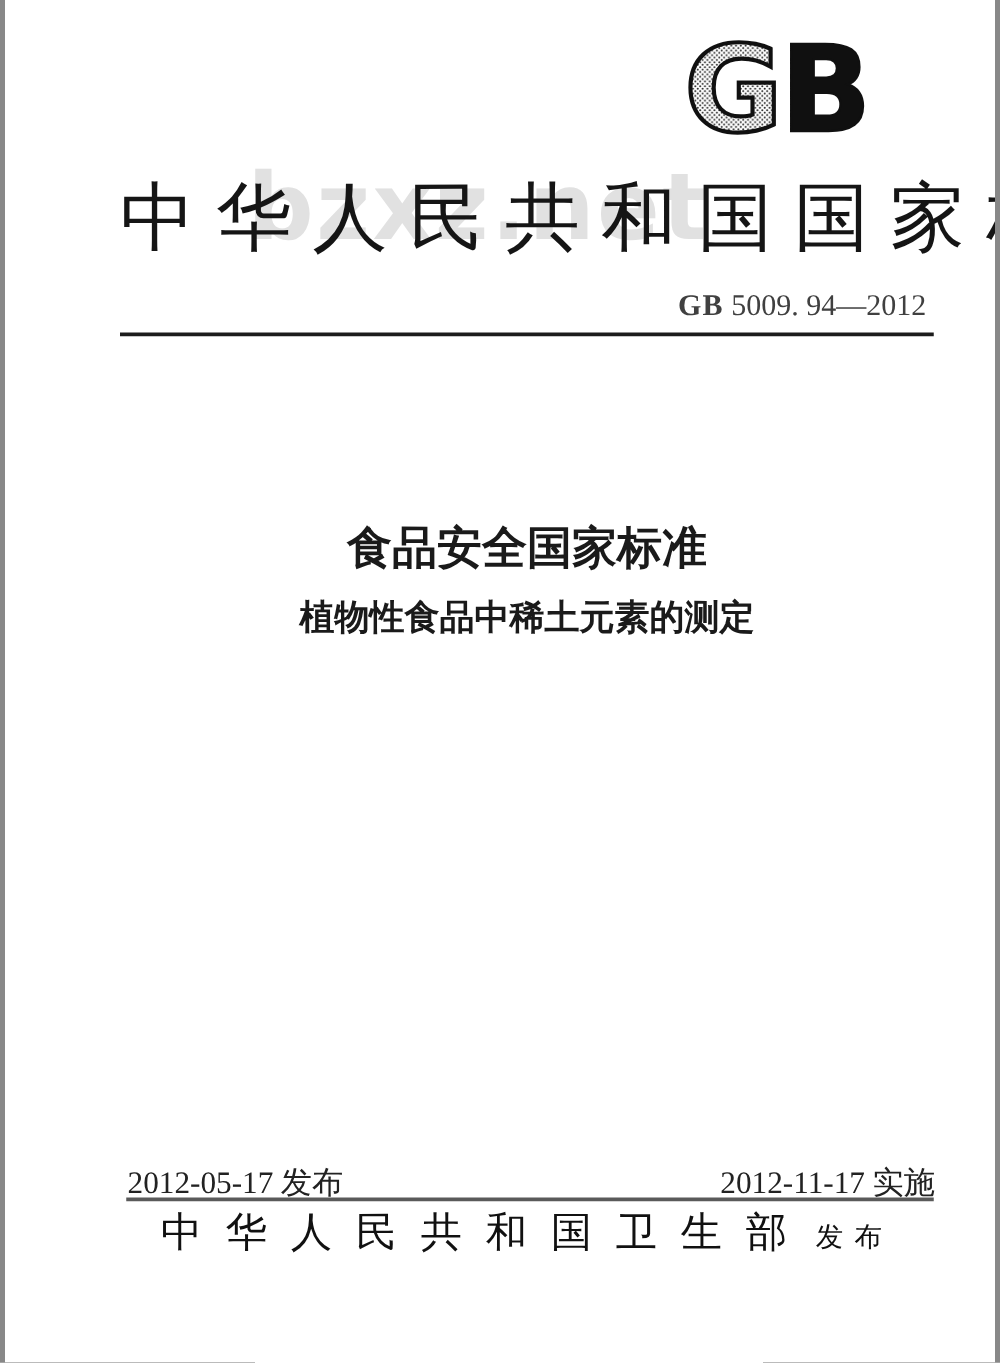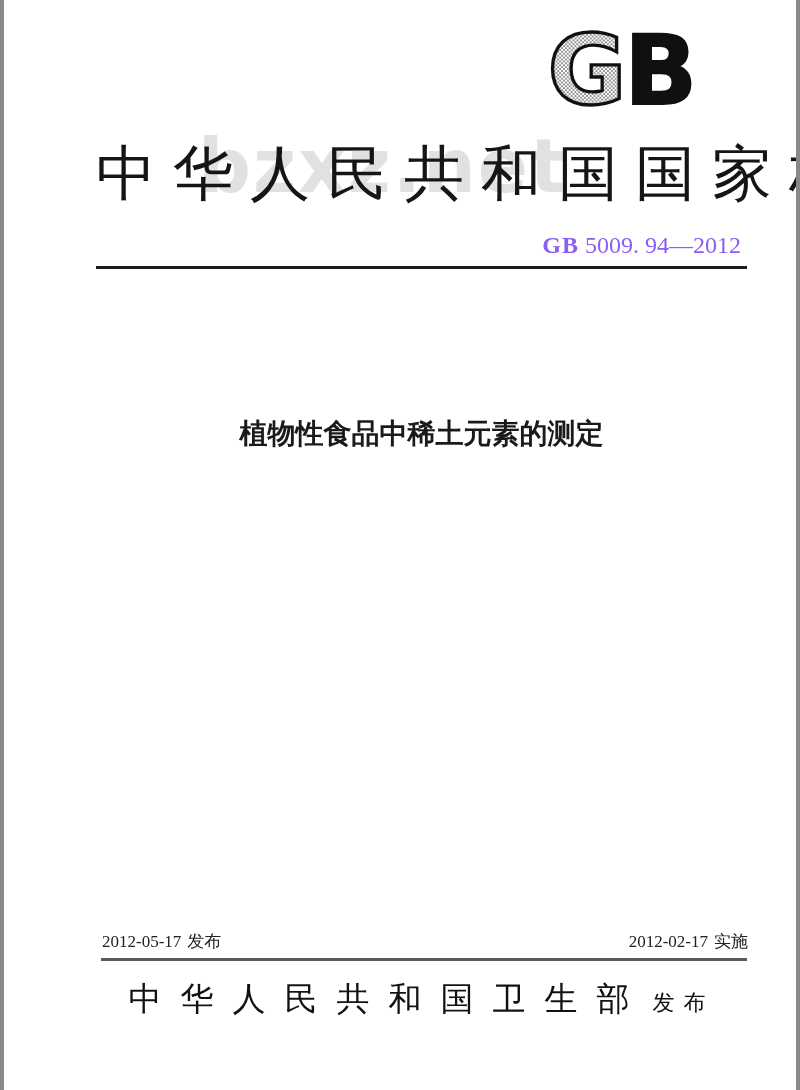--- a/index.html
+++ b/index.html
@@ -56,21 +56,21 @@
   }
 
   
   .std-code {
     position: absolute;
     right: 55px;
     top: 233px;
     font-size: 24px;
     line-height: 1;
     white-space: nowrap;
-    color: #8b5cf6;
+    color: #404040;
   }
   .std-code .gb-prefix {
     font-weight: bold;
     letter-spacing: 1px;
     margin-right: 6px;
   }
 
   .rule-top {
     position: absolute;
     left: 92px;
@@ -104,21 +104,21 @@
   }
 
   
   .dates-row {
     position: absolute;
     left: 98px;
     top: 933px;
     width: 646px;
     display: flex;
     justify-content: space-between;
-    font-size: 17px;
+    font-size: 25px;
     line-height: 1.1;
     color: #222;
     z-index: 2;
   }
   .dates-row .label {
     margin-left: 6px;
   }
 
   .rule-bottom {
     position: absolute;
@@ -139,21 +139,20 @@
     justify-content: center;
     align-items: baseline;
     white-space: nowrap;
     z-index: 2;
     color: #111;
   }
   .publisher-name {
     font-size: 33px;
     line-height: 1;
     letter-spacing: 19px;
-    margin-top: 12px;
   }
   .publisher-suffix {
     font-size: 22px;
     line-height: 1;
     letter-spacing: 9px;
     margin-left: 4px;
   }
 </style>
 </head>
 <body>
@@ -176,29 +175,30 @@
 
   <div class="header-title">中华人民共和国国家标准</div>
 
   <div class="std-code">
     <span class="gb-prefix">GB</span><span>5009. 94—2012</span>
   </div>
 
   <div class="rule-top"></div>
 
   <div class="doc-title">
+    <p class="line1">食品安全国家标准</p>
     <p class="line2">植物性食品中稀土元素的测定</p>
   </div>
 
   <div class="dates-row">
     <div>
       <span>2012-05-17</span><span class="label">发布</span>
     </div>
     <div>
-      <span>2012-02-17</span><span class="label">实施</span>
+      <span>2012-11-17</span><span class="label">实施</span>
     </div>
   </div>
 
   <div class="rule-bottom"></div>
 
   <div class="footer-row">
     <span class="publisher-name">中华人民共和国卫生部</span>
     <span class="publisher-suffix">发布</span>
   </div>
 

